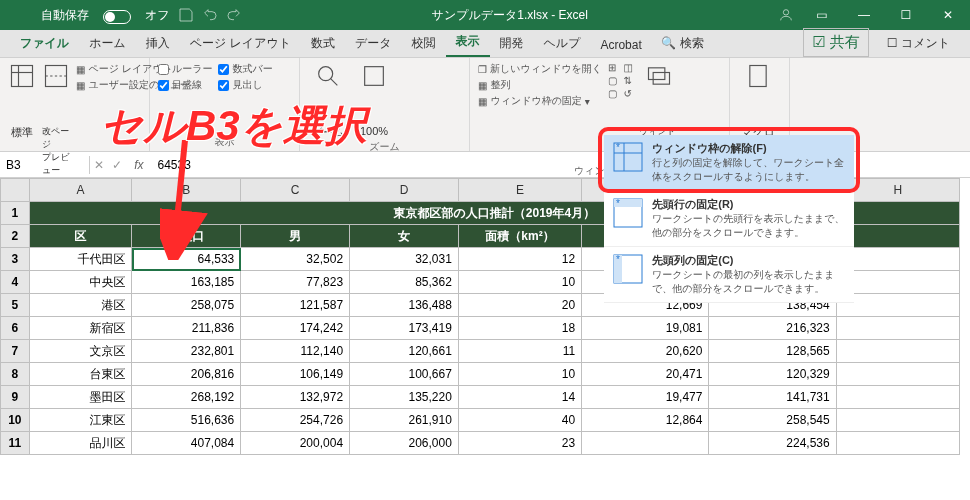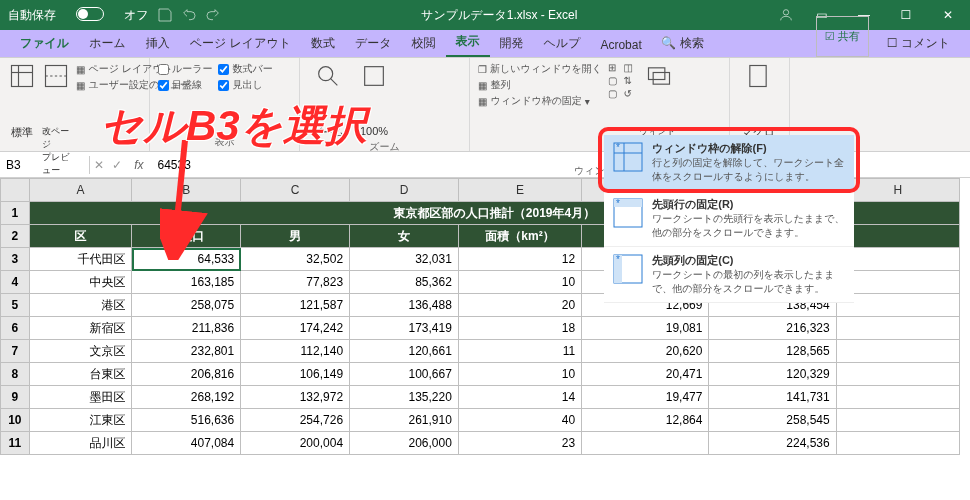--- a/index.html
+++ b/index.html
@@ -1,33 +1,33 @@
 <!DOCTYPE html>
 <html><head>
 <meta charset="utf-8">
 <style>
 * { margin: 0; padding: 0; box-sizing: border-box; font-family: "Yu Gothic UI", "Meiryo", sans-serif; }
 body { background: #fff; width: 970px; height: 500px; overflow: hidden; position: relative; }
 
 .titlebar { background: #217346; color: #fff; height: 30px; display: flex; align-items: center; padding: 0 8px; font-size: 12px; }
 .titlebar .left { display: flex; align-items: center; gap: 8px; }
-.autosave-pill { display: flex; align-items: flex-start; gap: 20px; }
+.autosave-pill { display: flex; align-items: flex-end; gap: 14px; margin-left: 33px; }
 .toggle { width: 28px; height: 14px; border: 1px solid #fff; border-radius: 7px; position: relative; }
 .toggle::after { content: ""; position: absolute; width: 10px; height: 10px; background: #fff; border-radius: 50%; top: 1px; left: 1px; }
 .tb-icon { width: 16px; height: 16px; fill: #fff; opacity: .9; }
 .titlebar .center { flex: 1; text-align: center; }
 .titlebar .right { display: flex; align-items: center; gap: 14px; }
 .win-btn { width: 28px; text-align: center; cursor: pointer; }
 
-.tabs { background: #c4b5fd; height: 28px; display: flex; align-items: flex-end; padding: 0 10px; font-size: 12px; border-bottom: 1px solid #d0d0d0; }
+.tabs { background: #e5e5e5; height: 28px; display: flex; align-items: flex-end; padding: 0 10px; font-size: 12px; border-bottom: 1px solid #d0d0d0; }
 .tab { padding: 5px 10px; color: #333; cursor: pointer; }
 .tab.active { color: #217346; border-bottom: 2px solid #217346; font-weight: 600; }
 .tab.file { color: #217346; font-weight: 600; }
 .tabs .spacer { flex: 1; }
-.share-btn { border: 1px solid #bdbdbd; padding: 12px 8px; color: #217346; font-size: 11px; margin-right: 8px; text-align: right; }
+.share-btn { border: 1px solid #bdbdbd; padding: 4px 8px; color: #217346; font-size: 15px; margin-right: 8px; text-align: right; }
 
 .ribbon { background: #f3f2f1; height: 94px; border-bottom: 1px solid #d0d0d0; display: flex; font-size: 11px; position: relative; }
 .rgroup { border-right: 1px solid #d9d9d9; padding: 4px 8px 2px; display: flex; flex-direction: column; justify-content: space-between; }
 .rgroup .label { text-align: center; color: #666; font-size: 10px; }
 .rg-body { display: flex; align-items: flex-start; gap: 6px; }
 .big-btn { display: flex; flex-direction: column; align-items: center; width: 40px; cursor: pointer; color: #333; gap: 35px; }
 .big-btn svg { width: 28px; height: 28px; }
 .small-col { display: flex; flex-direction: column; gap: 2px; }
 .chk { display: flex; align-items: center; gap: 3px; color: #555; font-size: 10px; white-space: nowrap; }
 .chk input { width: 11px; height: 11px; }

